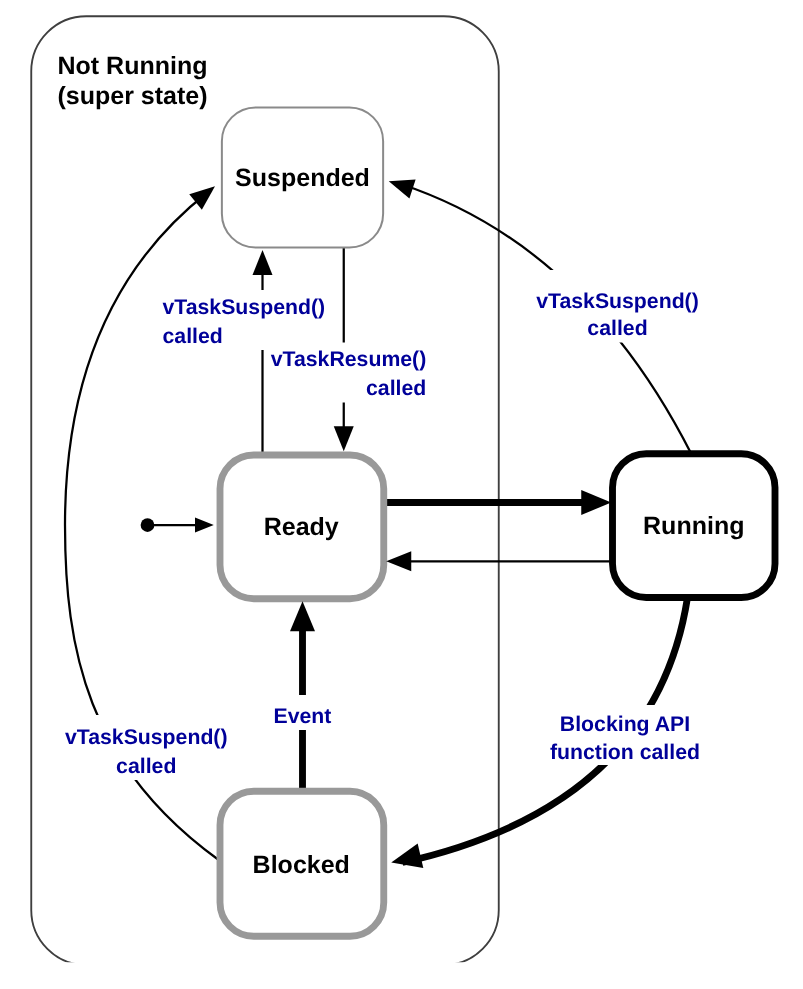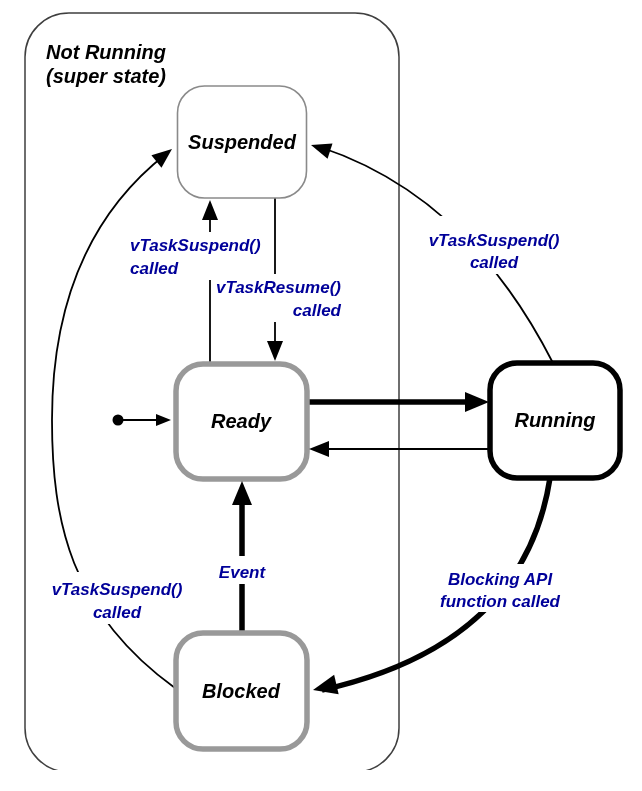--- a/index.html
+++ b/index.html
@@ -7,21 +7,20 @@
     padding: 0;
     background: #ffffff;
     font-family: "Liberation Sans", sans-serif;
   }
   .canvas {
     position: relative;
     width: 642px;
     height: 770px;
     background: #ffffff;
     overflow: hidden;
-    font-style: italic;
   }
   svg { display: block; }
   .state-box      { fill: #ffffff; }
   .state-gray     { stroke: #999999; stroke-width: 5.5; }
   .state-thin     { stroke: #8a8a8a; stroke-width: 1.6; }
   .state-black    { stroke: #000000; stroke-width: 5.5; }
   .super-state    { fill: none; stroke: #3f3f3f; stroke-width: 1.5; }
   .edge-thin      { fill: none; stroke: #000000; stroke-width: 1.8; }
   .edge-thick     { fill: none; stroke: #000000; stroke-width: 5.5; }
   .arrowhead      { fill: #000000; stroke: none; }

